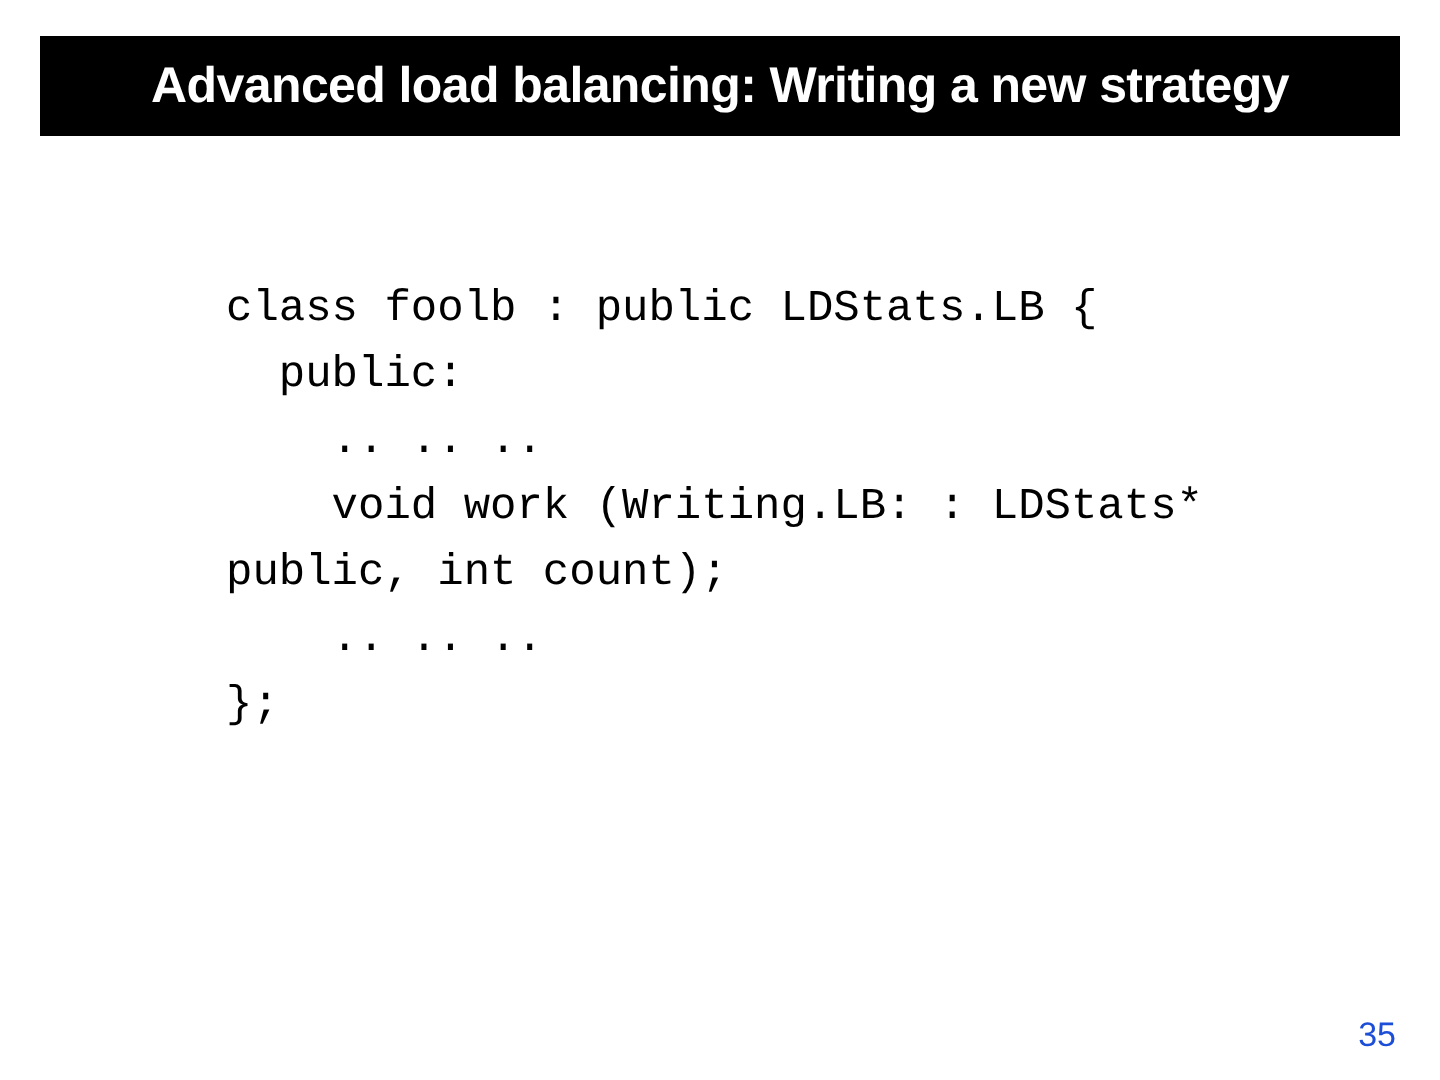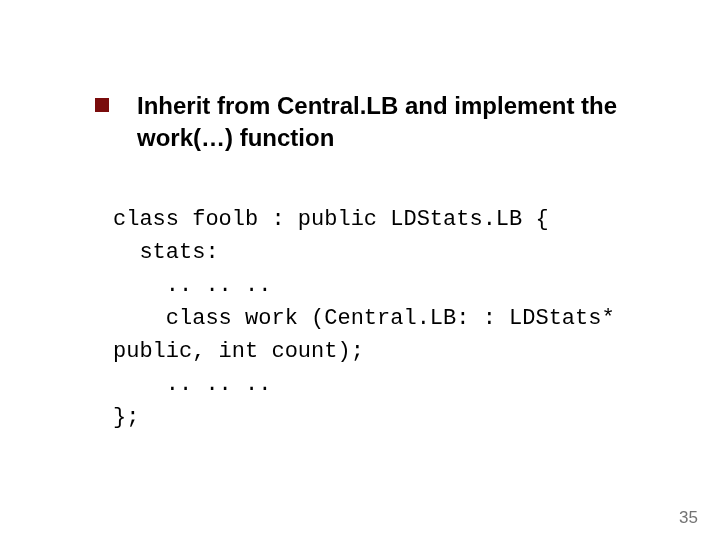--- a/index.html
+++ b/index.html
@@ -71,39 +71,38 @@
     line-height: 1.5;
     color: #000;
     white-space: pre;
   }
   .page-number {
     position: absolute;
     bottom: 12px;
     right: 22px;
     font-family: Arial, sans-serif;
     font-size: 17px;
-    color: #737373;
+    color: #1d4ed8;
     margin-top: 27px;
   }
 </style>
 </head>
 <body>
 
 <div class="slide">
 
+  <div class="title-bar">
+    <span>Advanced load balancing: Writing a new strategy</span>
+  </div>
 
   <div class="body">
-    <div class="bullet-row">
-      <div class="bullet"></div>
-      <div class="bullet-text">Inherit from Central.LB and implement the work(…) function</div>
-    </div>
 
     <div class="code-block"><span>class foolb : public LDStats.LB {</span>
-<span>  stats:</span>
+<span>  public:</span>
 <span>    .. .. ..</span>
-<span>    class work (Central.LB: : LDStats*</span>
+<span>    void work (Writing.LB: : LDStats*</span>
 <span>public, int count);</span>
 <span>    .. .. ..</span>
 <span>};</span></div>
   </div>
 
   <div class="page-number">35</div>
 </div>
 
 </body></html>

